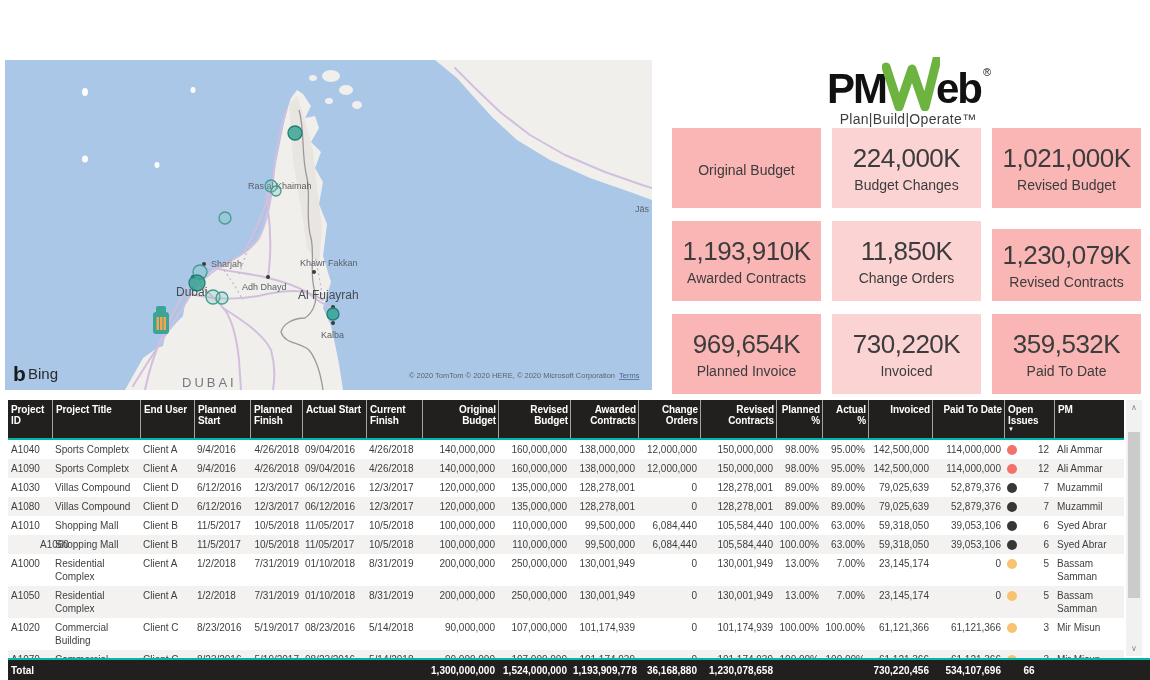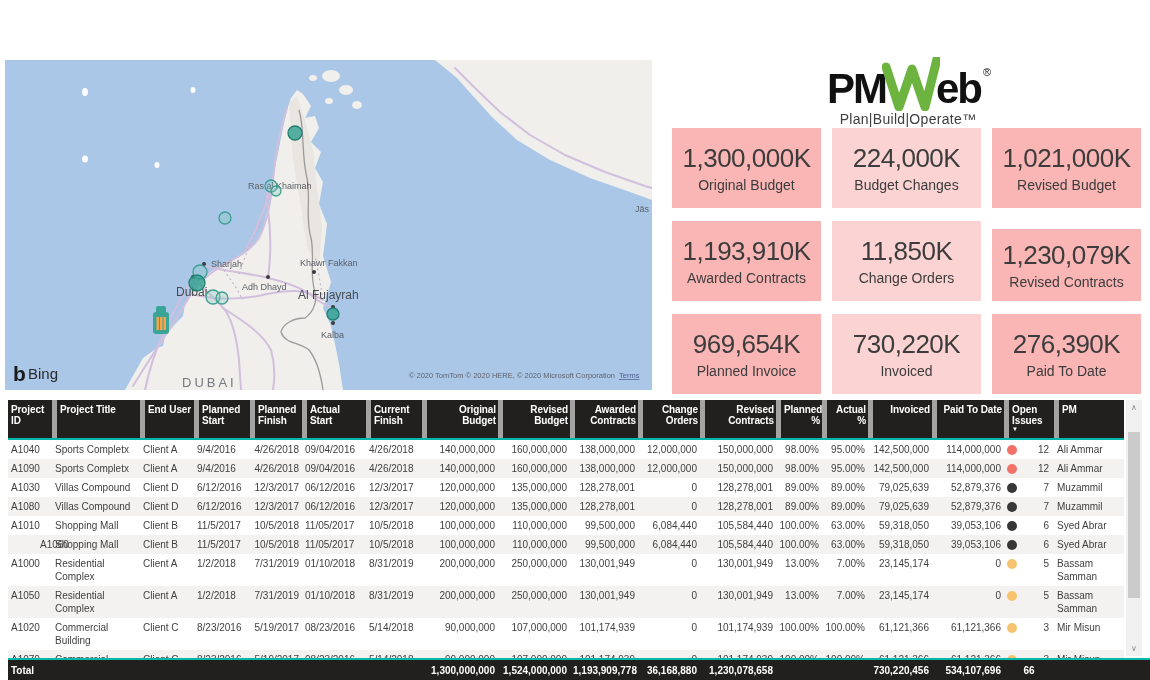--- a/index.html
+++ b/index.html
@@ -29,21 +29,21 @@
   .cards{position:absolute;left:672px;top:128px;display:grid;
     grid-template-columns:149px 149px 149px;grid-auto-rows:80px;
     column-gap:11px;row-gap:13px;}
   .card{display:flex;flex-direction:column;align-items:center;justify-content:center;}
   .card-value{font-size:26px;color:#3c3c3c;letter-spacing:-.5px;}
   .card-label{font-size:14px;color:#3c3c3c;margin-top:3px;}
   
   .tbl{position:absolute;left:8px;top:400px;width:1142px;height:280px;background:#fff;}
   .thead{display:flex;width:1116px;height:38px;background:#21201f;color:#fff;
     font-size:10px;font-weight:700;letter-spacing:-.1px;}
-  .th{padding:4px 2px 2px 3px;box-sizing:border-box;border-left:5px solid #a3a3a3;line-height:11px;}
+  .th{padding:4px 2px 2px 3px;box-sizing:border-box;border-left:1px solid #a3a3a3;line-height:11px;}
   .th:first-child{border-left:none;}
   .th .sort{display:block;font-size:6px;line-height:6px;color:#fff;}
   .teal-line{width:1116px;height:2px;background:#01b8aa;}
   .tbody{width:1116px;height:218px;overflow:hidden;font-size:10px;color:#3f3f3f;}
   .trow{display:flex;align-items:flex-start;}
   .trow.odd{background:#f3f2f1;}
   .td{padding:3px 3px;box-sizing:border-box;line-height:13px;}
   .td.right{text-align:right;}
   .td.issues{display:flex;align-items:center;}
   .dot{width:10px;height:10px;border-radius:50%;flex:0 0 10px;margin-right:3px;}
@@ -171,21 +171,20 @@
       <polyline points="4,10 17,50 30,12 43,50 55,2" fill="none" stroke="#6cb33f" stroke-width="9" stroke-linecap="round" stroke-linejoin="round"></polyline>
     </svg>
     <span class="logo-eb">eb</span>
     <span class="logo-r">®</span>
   </div>
   <div class="logo-tagline">Plan|Build|Operate™</div>
 </div>
 
 <div class="cards" id="cards">
     <div class="card" style="background: rgb(250, 181, 181);">
-      <div class="card-value">1,300,000K</div>
       <div class="card-label">Original Budget</div>
     </div>
     <div class="card" style="background: rgb(252, 211, 211);">
       <div class="card-value">224,000K</div>
       <div class="card-label">Budget Changes</div>
     </div>
     <div class="card" style="background: rgb(250, 181, 181);">
       <div class="card-value">1,021,000K</div>
       <div class="card-label">Revised Budget</div>
     </div>
@@ -203,21 +202,21 @@
     </div>
     <div class="card" style="background: rgb(250, 181, 181);">
       <div class="card-value">969,654K</div>
       <div class="card-label">Planned Invoice</div>
     </div>
     <div class="card" style="background: rgb(252, 211, 211);">
       <div class="card-value">730,220K</div>
       <div class="card-label">Invoiced</div>
     </div>
     <div class="card" style="background: rgb(250, 181, 181);">
-      <div class="card-value">276,390K</div>
+      <div class="card-value">359,532K</div>
       <div class="card-label">Paid To Date</div>
     </div>
   </div>
 
 <div class="tbl">
   <div class="thead" id="thead">
       <div class="th" style="width: 44px; flex: 0 0 44px;">Project ID</div>
       <div class="th" style="width: 88px; flex: 0 0 88px;">Project Title</div>
       <div class="th" style="width: 54px; flex: 0 0 54px;">End User</div>
       <div class="th" style="width: 56px; flex: 0 0 56px;">Planned Start</div>

